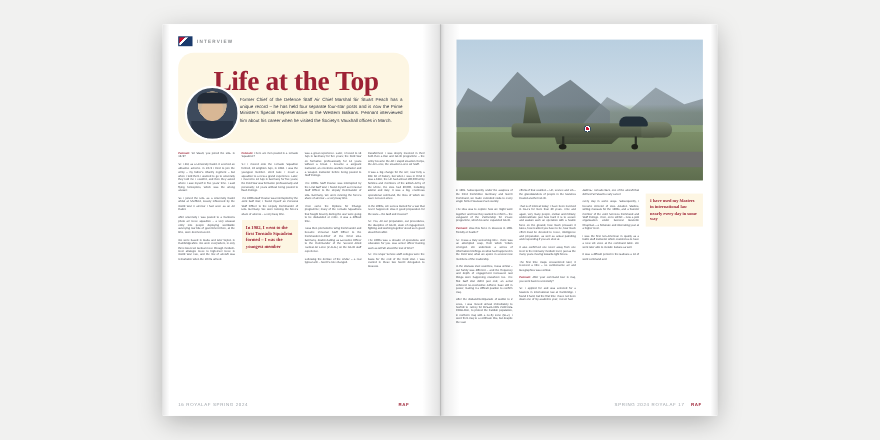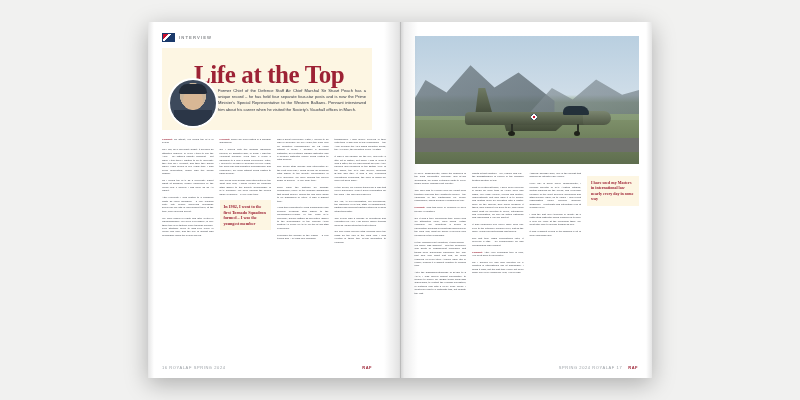--- a/index.html
+++ b/index.html
@@ -35,20 +35,21 @@
     display:flex;align-items:center;gap:4px;
   }
   .tag-flag{width:13px;height:9px;background:#1b3a6b;position:relative;}
   .tag-flag:after{content:"";position:absolute;left:1px;top:1px;width:11px;height:7px;
      background:linear-gradient(135deg,#c8102e 0 30%,#ffffff 30% 45%,#1b3a6b 45% 100%);}
   .tag-text{font-size:4.2px;letter-spacing:1.1px;color:#8a8d90;font-weight:bold;}
 
   .hero{
     position:absolute;left:14px;top:26px;width:210px;height:82px;
     background:#fdf6e3;
+    border-radius:14px;
   }
   .hero-title{
     position:absolute;left:32px;top:14px;
     font-family:"Liberation Serif", serif;
     font-weight:bold;font-size:25px;line-height:25px;color:#9d2235;
     letter-spacing:-.4px;
   }
   .hero-portrait{
     position:absolute;left:6px;top:30px;width:46px;height:46px;border-radius:50%;
     background:radial-gradient(circle at 50% 35%,#c9b49a 0 34%,#3d4a5c 35% 100%);

